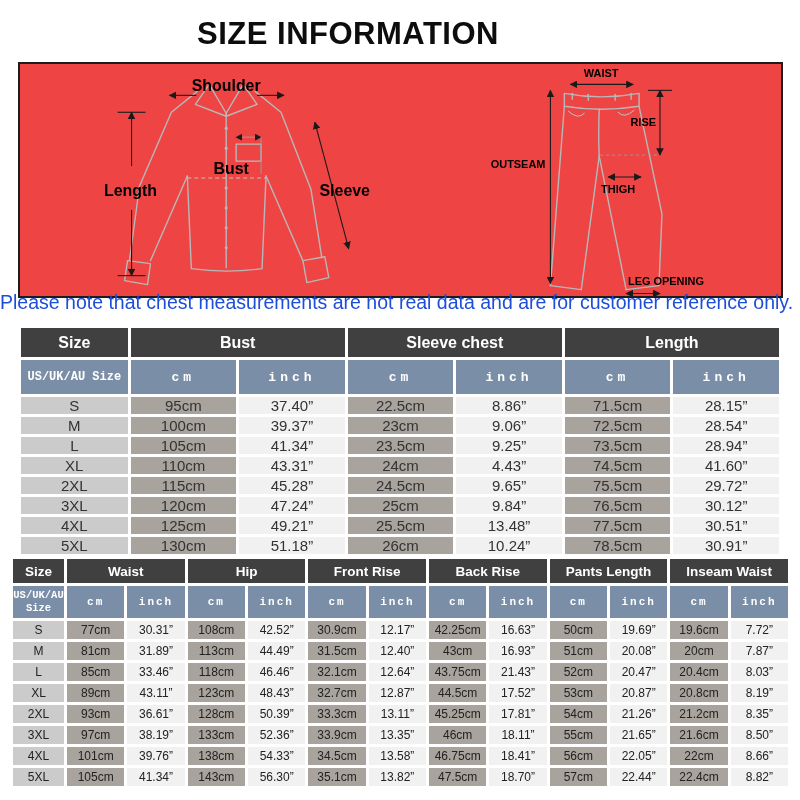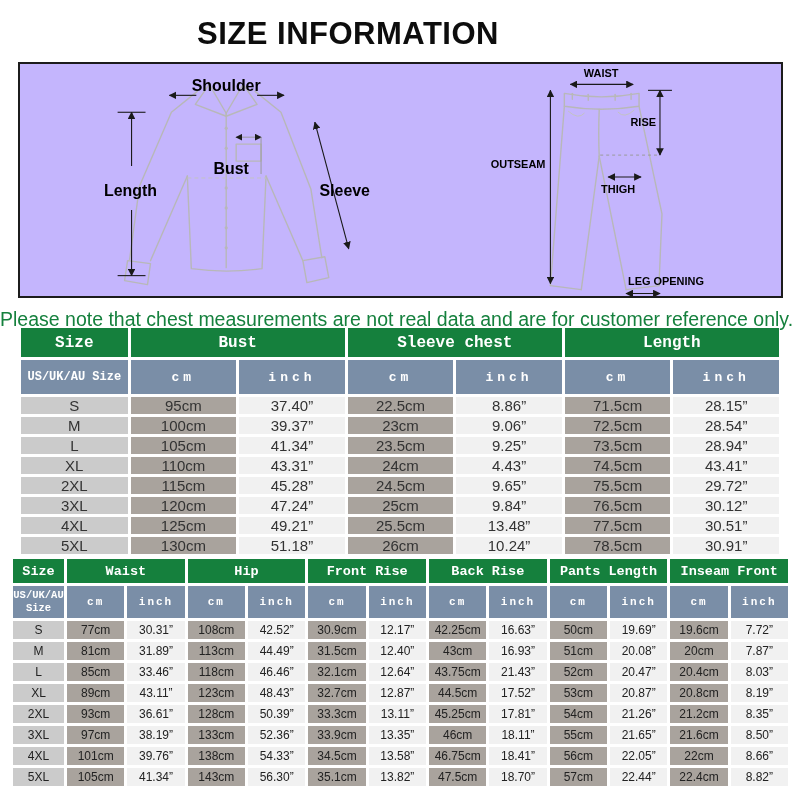--- a/index.html
+++ b/index.html
@@ -3,33 +3,33 @@
 <meta charset="utf-8">
 <style>
   * { margin:0; padding:0; box-sizing:border-box; }
   html,body { width:800px; height:800px; background:#ffffff; font-family:"Liberation Sans", sans-serif; overflow:hidden; }
   .stage { position:relative; width:696px; height:800px; background:#fff; }
 
   .title { position:absolute; top:16px; left:0; width:100%; text-align:center;
            font-size:31px; font-weight:bold; letter-spacing:0.5px; color:#0d0d0d; }
 
   .diagram-box { position:absolute; left:18px; top:62px; width:765px; height:236px;
-                 border:2px solid #1c1c1c; background:#c4b5fd; display:flex; }
+                 border:2px solid #1c1c1c; background:#ef4444; display:flex; }
   .diagram-box svg { display:block; }
 
-  .note { position:absolute; top:308px; left:0; width:100%; text-align:center;
-          font-size:19.5px; color:#15803d; white-space:nowrap; font-family:"Liberation Sans", sans-serif; }
+  .note { position:absolute; top:291px; left:0; width:100%; text-align:center;
+          font-size:19.5px; color:#1d4ed8; white-space:nowrap; font-family:"Liberation Sans", sans-serif; }
 
   table { border-collapse:separate; border-spacing:3px; table-layout:fixed; }
   #shirt-table { position:absolute; left:18px; top:325px; width:764px; }
   #pants-table { position:absolute; left:10px; top:556px; width:781px; }
 
   th, td { text-align:center; vertical-align:middle; overflow:hidden; }
 
-  .g    { background:#15803d; color:#fff; font-weight:bold;font-family:Liberation Mono, monospace; }
+  .g    { background:#404040; color:#fff; font-weight:bold; }
   #shirt-table .g { height:29px; font-size:16px; }
   #pants-table .g { height:24px; font-size:13.5px; }
 
   .sub  { background:#7a8ea7; color:#fff; font-weight:bold;
           font-family:"Liberation Mono", monospace; }
   #shirt-table .sub { height:34px; font-size:13px; letter-spacing:4px; }
   #pants-table .sub { height:32px; font-size:11px; letter-spacing:2px; }
   .sizehead { letter-spacing:0 !important; line-height:1.25;text-align:center; }
   #shirt-table .sizehead { font-size:12px; }
   #pants-table .sizehead { font-size:10.5px; }
@@ -215,21 +215,21 @@
           <td class="cm-col">73.5cm</td>
           <td class="inch-col">28.94”</td>
         </tr>
         <tr>
           <td class="size-col">XL</td>
           <td class="cm-col">110cm</td>
           <td class="inch-col">43.31”</td>
           <td class="cm-col">24cm</td>
           <td class="inch-col">4.43”</td>
           <td class="cm-col">74.5cm</td>
-          <td class="inch-col">43.41”</td>
+          <td class="inch-col">41.60”</td>
         </tr>
         <tr>
           <td class="size-col">2XL</td>
           <td class="cm-col">115cm</td>
           <td class="inch-col">45.28”</td>
           <td class="cm-col">24.5cm</td>
           <td class="inch-col">9.65”</td>
           <td class="cm-col">75.5cm</td>
           <td class="inch-col">29.72”</td>
         </tr>
@@ -280,21 +280,21 @@
         <col style="width:7.75%">
     </colgroup>
     <thead>
       <tr>
         <th class="g">Size</th>
         <th class="g" colspan="2">Waist</th>
         <th class="g" colspan="2">Hip</th>
         <th class="g" colspan="2">Front Rise</th>
         <th class="g" colspan="2">Back Rise</th>
         <th class="g" colspan="2">Pants Length</th>
-        <th class="g" colspan="2">Inseam Front</th>
+        <th class="g" colspan="2">Inseam Waist</th>
       </tr>
       <tr>
         <th class="sub sizehead">US/UK/AU Size</th>
         <th class="sub">cm</th>
         <th class="sub">inch</th>
         <th class="sub">cm</th>
         <th class="sub">inch</th>
         <th class="sub">cm</th>
         <th class="sub">inch</th>
         <th class="sub">cm</th>

